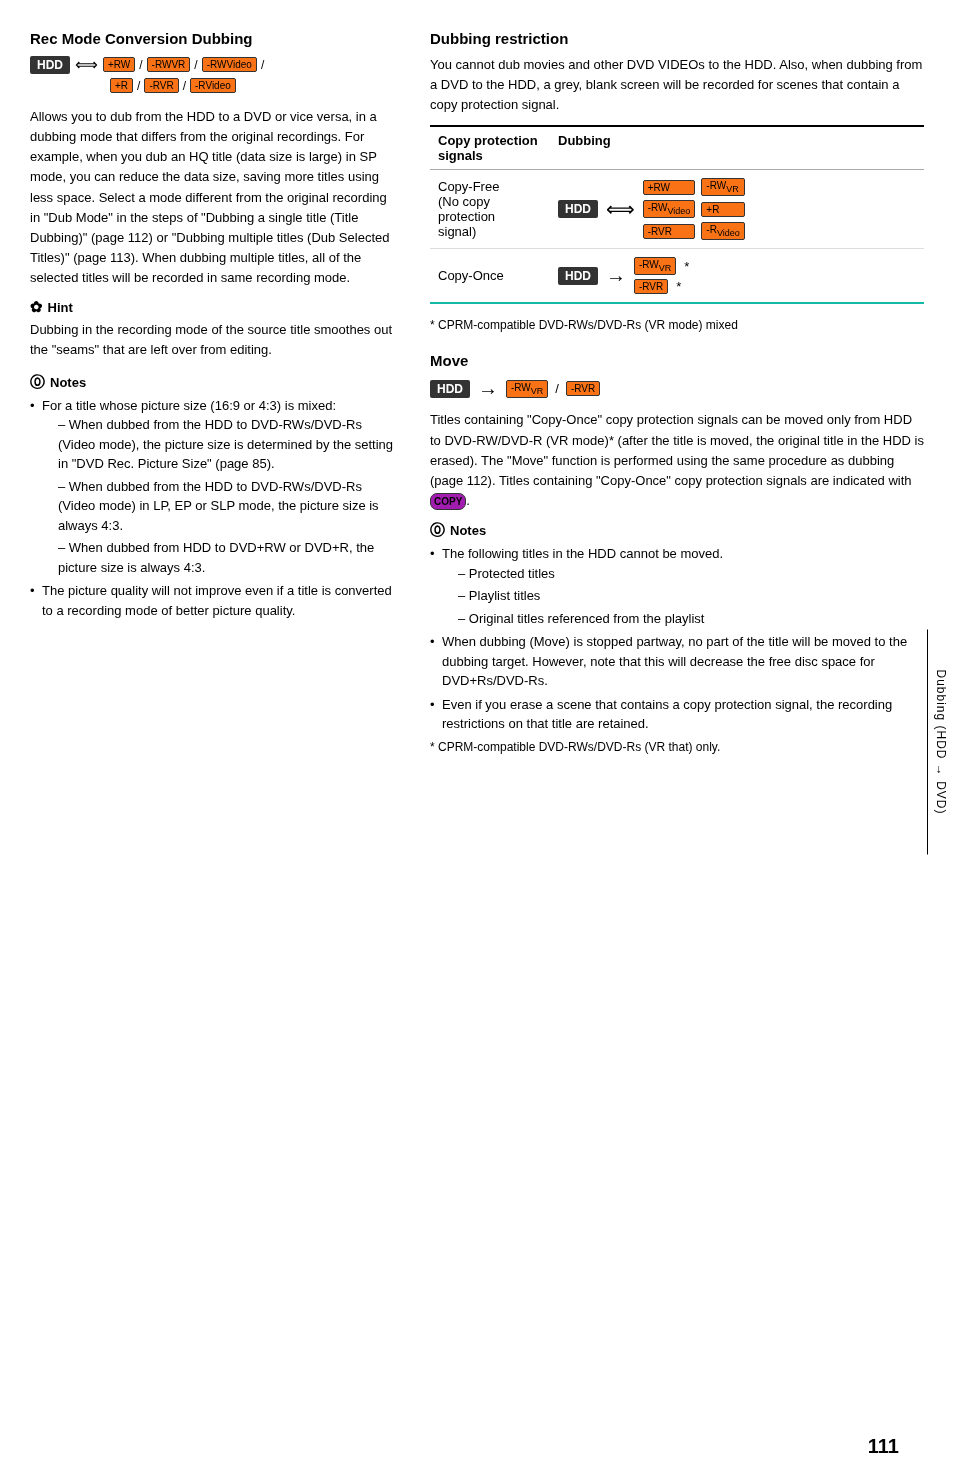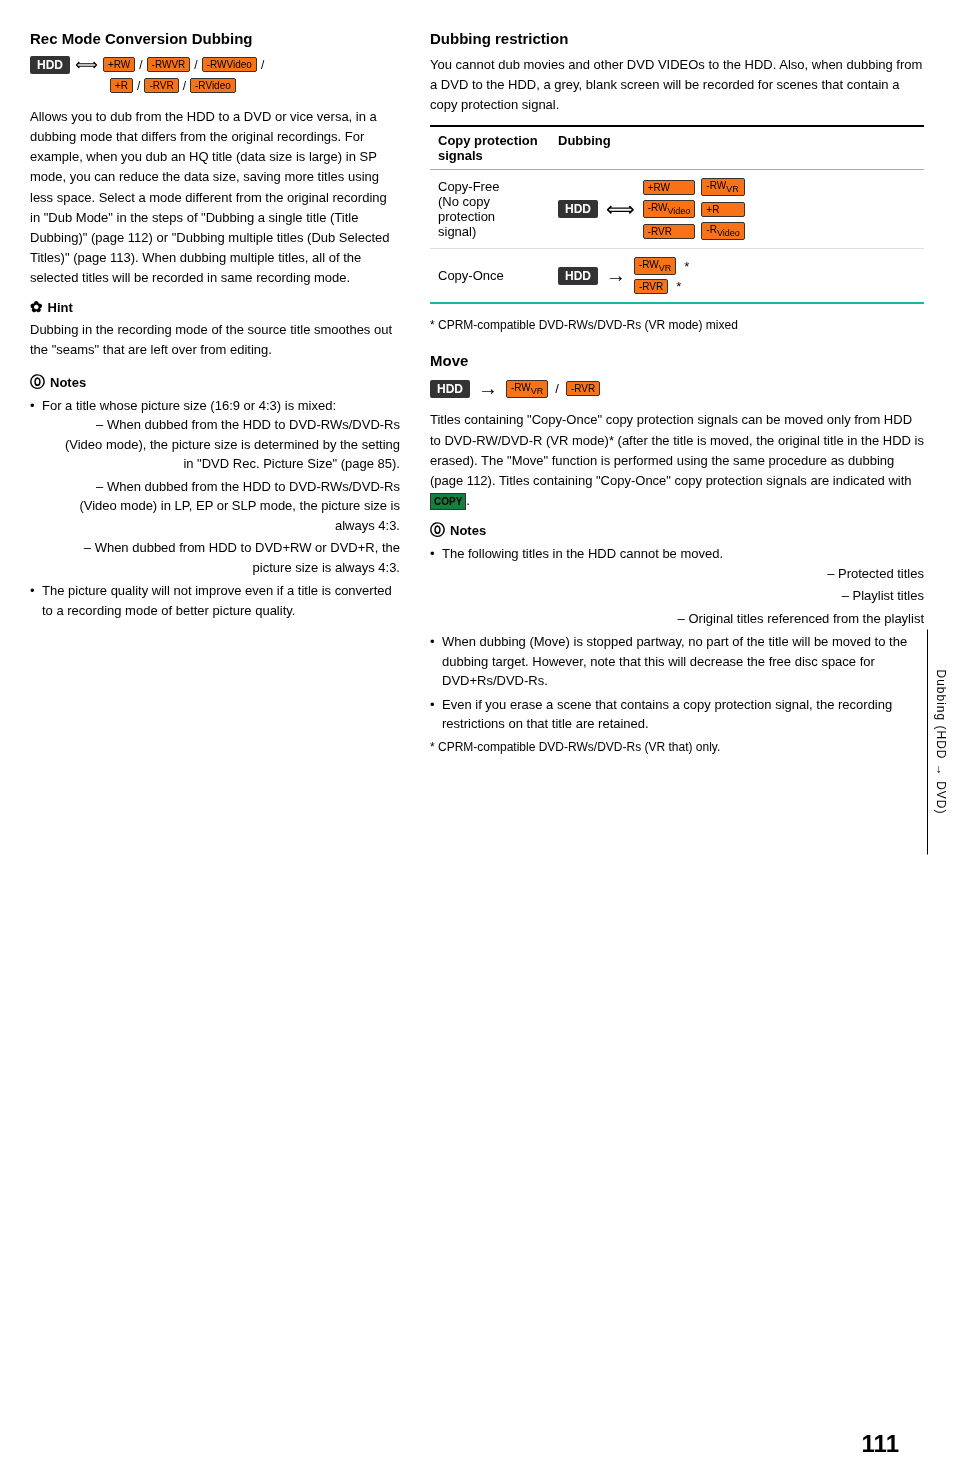--- a/index.html
+++ b/index.html
@@ -93,21 +93,20 @@
       line-height: 1.5;
     }
     .notes-list > li::before {
       content: "•";
       position: absolute;
       left: 0;
     }
     .notes-list .sub-list {
       list-style: none;
       padding-left: 16px;
-      text-align: right;
     }
     .notes-list .sub-list li {
       position: relative;
       margin-bottom: 3px;
       font-size: 13px;
       line-height: 1.5;
     }
     .notes-list .sub-list li::before {
       content: "– ";
     }
@@ -191,33 +190,33 @@
       padding: 40px 6px;
       letter-spacing: 1px;
       white-space: nowrap;
     }
 
     
     .page-number {
       position: absolute;
       bottom: 25px;
       right: 55px;
-      font-size: 24px;
+      font-size: 20px;
       font-weight: bold;
       margin-left: 12px;
     }
 
     .inline-badge {
       display: inline-block;
       border: 1.5px solid #333;
       padding: 0px 3px;
       font-size: 10px;
       font-weight: bold;
-      border-radius: 0;
-      background: #15803d;
+      border-radius: 7px;
+      background: #a21caf;
       vertical-align: middle;
       line-height: 1.5;
     }
 
     .small-sub {
       font-size: 9px;
       vertical-align: sub;
     }
 
     .hdd-badge {

